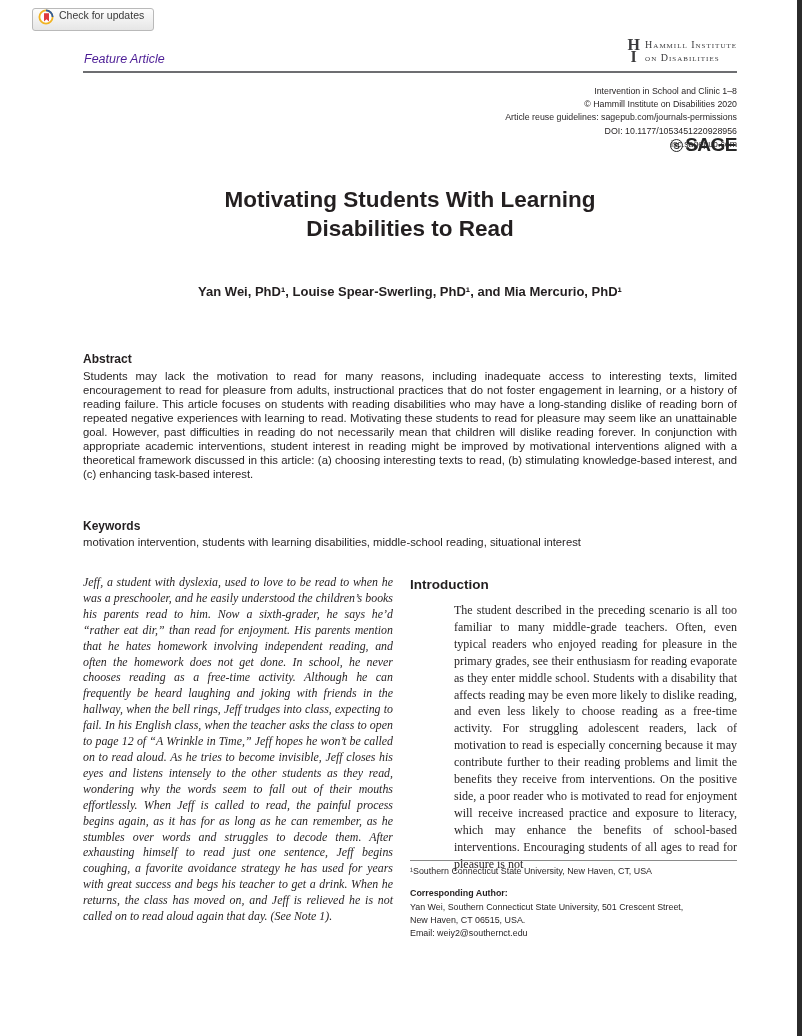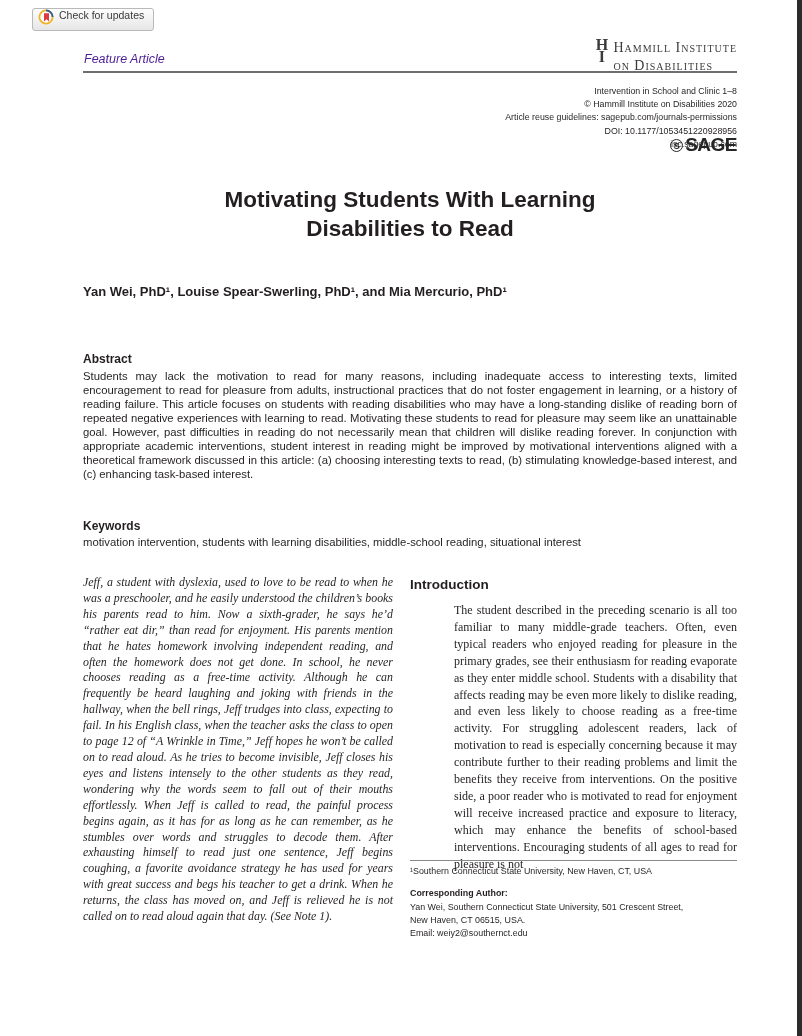--- a/index.html
+++ b/index.html
@@ -19,36 +19,36 @@
   }
 
   
   .feature-article { position:absolute; left:84px; top:52px; font-style:italic; font-size:12.5px; color:#4c1d95; }
   .header-rule { position:absolute; left:83px; top:71px; width:654px; height:2px; background:#6d6e71; }
 
   .hammill { position:absolute; top:39px; right:65px; display:flex; gap:5px; align-items:flex-start; color:#3b3b3d; }
   .hammill-mono { font-family:"Liberation Serif", serif; font-weight:bold; text-align:center; width:13px; }
   .hammill-mono .h { font-size:16px; line-height:11px; display:block; }
   .hammill-mono .i { font-size:16px; line-height:13px; display:block; }
-  .hammill-name { font-family:"Liberation Serif", serif; font-variant:small-caps; font-size:14px; letter-spacing:1px; line-height:1.25; }
+  .hammill-name { font-family:"Liberation Serif", serif; font-variant:small-caps; font-size:10px; letter-spacing:1px; line-height:1.25; }
 
   .pub-meta { position:absolute; top:85px; right:65px; text-align:right; font-size:8.8px; line-height:1.5; color:#231f20; }
   .pub-meta .lnk { color:#231f20; text-decoration:none; }
 
   .sage { position:absolute; top:134px; right:65px; display:flex; align-items:center; gap:2px; color:#262626; }
   .sage-circle {
     width:13px; height:13px; border:1.4px solid #262626; border-radius:50%;
     font-size:9.5px; font-weight:bold; line-height:11px; text-align:center; display:inline-block;
   }
   .sage-word { font-size:19px; font-weight:bold; letter-spacing:-0.5px; }
 
   
   .title { position:absolute; left:83px; top:186px; width:654px; text-align:center;
            font-size:22.5px; font-weight:bold; line-height:1.28; color:#231f20; }
-  .authors { position:absolute; left:83px; top:284px; width:654px; 
+  .authors { position:absolute; left:83px; top:284px; width:654px; text-align:center;
              font-size:13px; font-weight:bold; }
 
   
   .abstract-head { position:absolute; left:83px; top:352px; font-size:12px; font-weight:bold; }
   .abstract-body { position:absolute; left:83px; top:369px; width:654px;
                    font-size:11.3px; line-height:14px; text-align:justify; }
   .kw-head { position:absolute; left:83px; top:519px; font-size:12px; font-weight:bold; }
   .kw-body { position:absolute; left:83px; top:536px; width:654px; font-size:11.3px; }
 
   

